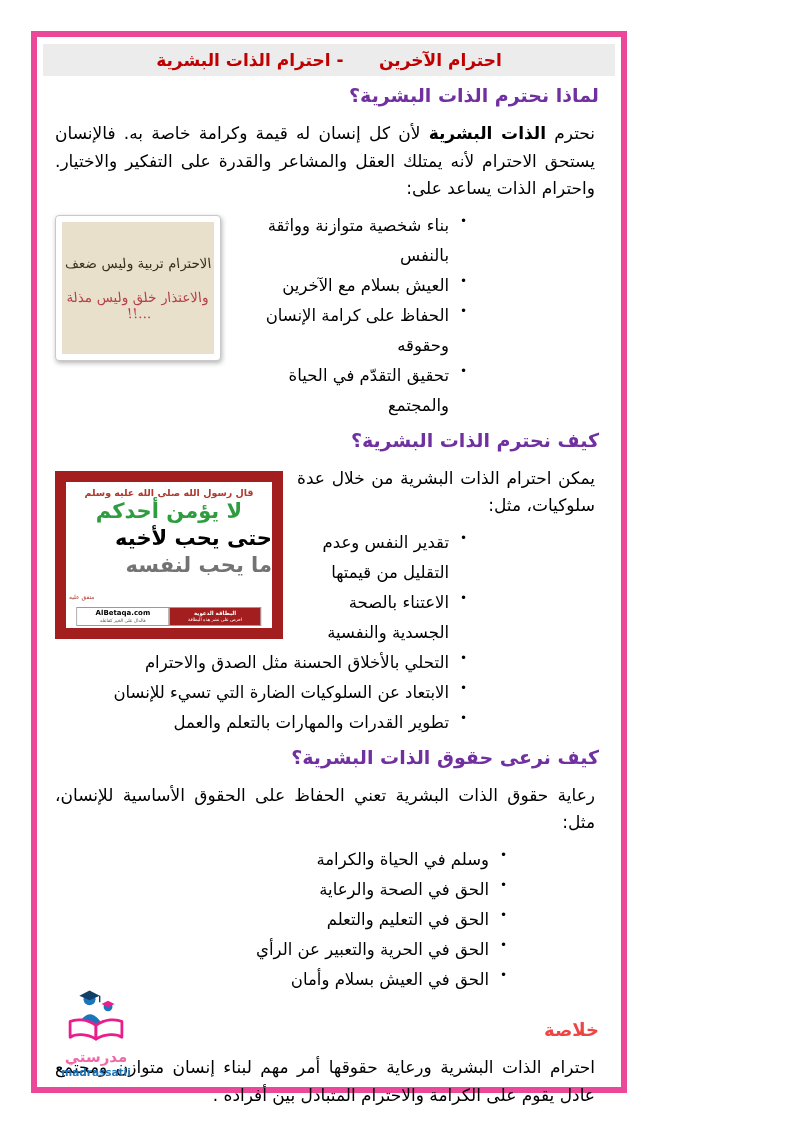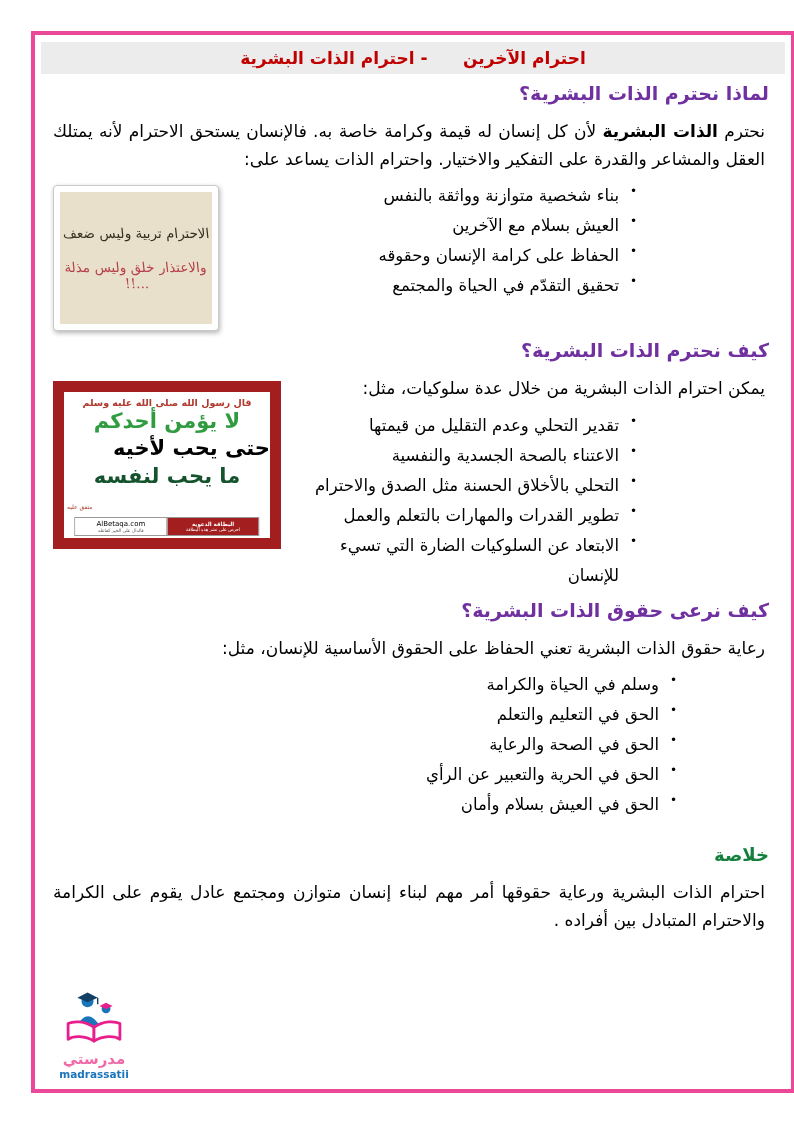--- a/index.html
+++ b/index.html
@@ -2,40 +2,40 @@
 <html lang="ar"><head>
 <meta charset="utf-8">
 <style>
   html,body{margin:0;padding:0;}
   body{
     width:794px;height:1123px;background:#ffffff;position:relative;
     font-family:"DejaVu Sans", sans-serif;
     -webkit-font-smoothing:antialiased;
   }
   .page-frame{
-    position:absolute;left:31px;top:31px;width:764px;height:1062px;
-    border:4px solid #ec4899;background:#fff;box-sizing:border-box;
+    position:absolute;left:31px;top:31px;width:596px;height:1062px;
+    border:6px solid #ec4899;background:#fff;box-sizing:border-box;
     padding:7px 6px 12px 6px;
   }
   .header-bar{
     background:#ECECEC;height:32px;
   }
   .header-title{
     color:#C00000;font-weight:bold;font-size:17px;text-align:center;
     line-height:32px;direction:rtl;white-space:pre-wrap;
   }
   .inner{
     direction:rtl;padding:0 16px 0 12px;
   }
   .section-heading{
     color:#7030A0;font-size:19px;font-weight:bold;text-align:right;
     margin:8px 0 14px 0;clear:both;
   }
   .summary-heading{
-    color:#15803d;font-size:18px;font-weight:bold;text-align:right;
+    color:#ef4444;font-size:18px;font-weight:bold;text-align:right;
     margin:24px 0 14px 0;clear:both;
   }
   .body-para{
     font-size:17px;line-height:1.62;text-align:justify;color:#000;
     margin:0 4px 8px 0;
   }
   .bullet-list{list-style:none;margin:6px 0 8px 0;padding:0;}
   .bullet-list li{
     position:relative;font-size:16.5px;line-height:1.82;color:#000;
     padding-right:22px;text-align:right;
@@ -64,35 +64,35 @@
   
   .hadith-img{
     float:left;width:228px;height:168px;box-sizing:border-box;
     border:11px solid #A31E1E;background:#fff;position:relative;
     text-align:center;direction:rtl;margin:6px 14px 8px 0;
   }
   .hadith-intro{font-size:9.5px;color:#B03A2E;font-weight:bold;margin-top:5px;}
   .hadith-l{font-weight:bold;font-size:21px;line-height:1.3;}
   .hadith-green{color:#2E9C3F;}
   .hadith-blue{color:#000000;text-align:right;}
-  .hadith-red{color:#14532d;}
+  .hadith-red{color:#737373;text-align:right;}
   .hadith-source{
     position:absolute;left:3px;bottom:28px;font-size:6px;color:#B03A2E;
   }
   .hadith-footer{
     position:absolute;bottom:2px;left:50%;transform:translateX(-50%);
     width:90%;height:19px;display:flex;direction:rtl;border:1px solid #999;
     box-sizing:border-box;
   }
   .hadith-footer .seg{flex:1;display:flex;flex-direction:column;justify-content:center;overflow:hidden;}
   .seg-red{background:#A31E1E;color:#fff;}
   .seg-red .t{font-size:5.5px;font-weight:bold;line-height:1.2;}
   .seg-red .s{font-size:4.5px;line-height:1.2;}
   .seg-white{background:#fff;color:#000;border-right:1px solid #999;}
-  .seg-white .t{font-size:7px;font-weight:normal;line-height:1.2;}
+  .seg-white .t{font-size:7px;font-weight:bold;line-height:1.2;}
   .seg-white .s{font-size:4.5px;color:#555;line-height:1.2;}
 
   
   .logo{
     position:absolute;left:16px;bottom:8px;width:86px;text-align:center;
   }
   .logo-ar{color:#F06AA8;font-weight:bold;font-size:15px;line-height:1.15;}
   .logo-en{color:#1B75BB;font-weight:bold;font-size:10.5px;line-height:1.2;}
   .clear{clear:both;}
 </style>
@@ -141,35 +141,35 @@
         <div class="seg seg-white">
           <div class="t">AlBetaqa.com</div>
           <div class="s">فالدال على الخير كفاعله</div>
         </div>
       </div>
     </div>
 
     <p class="body-para">يمكن احترام الذات البشرية من خلال عدة سلوكيات، مثل:</p>
 
     <ul class="bullet-list indent-a">
-      <li>تقدير التحلي وعدم التقليل من قيمتها</li>
+      <li>تقدير النفس وعدم التقليل من قيمتها</li>
       <li>الاعتناء بالصحة الجسدية والنفسية</li>
       <li>التحلي بالأخلاق الحسنة مثل الصدق والاحترام</li>
+      <li>الابتعاد عن السلوكيات الضارة التي تسيء للإنسان</li>
       <li>تطوير القدرات والمهارات بالتعلم والعمل</li>
-      <li>الابتعاد عن السلوكيات الضارة التي تسيء للإنسان</li>
     </ul>
 
     <div class="section-heading">كيف نرعى حقوق الذات البشرية؟</div>
 
     <p class="body-para">رعاية حقوق الذات البشرية تعني الحفاظ على الحقوق الأساسية للإنسان، مثل:</p>
 
     <ul class="bullet-list indent-b">
       <li>وسلم في الحياة والكرامة</li>
+      <li>الحق في الصحة والرعاية</li>
       <li>الحق في التعليم والتعلم</li>
-      <li>الحق في الصحة والرعاية</li>
       <li>الحق في الحرية والتعبير عن الرأي</li>
       <li>الحق في العيش بسلام وأمان</li>
     </ul>
 
     <div class="summary-heading">خلاصة</div>
 
     <p class="body-para">احترام الذات البشرية ورعاية حقوقها أمر مهم لبناء إنسان متوازن ومجتمع عادل يقوم على الكرامة والاحترام المتبادل بين أفراده .</p>
 
     <div class="clear"></div>
   </div>

